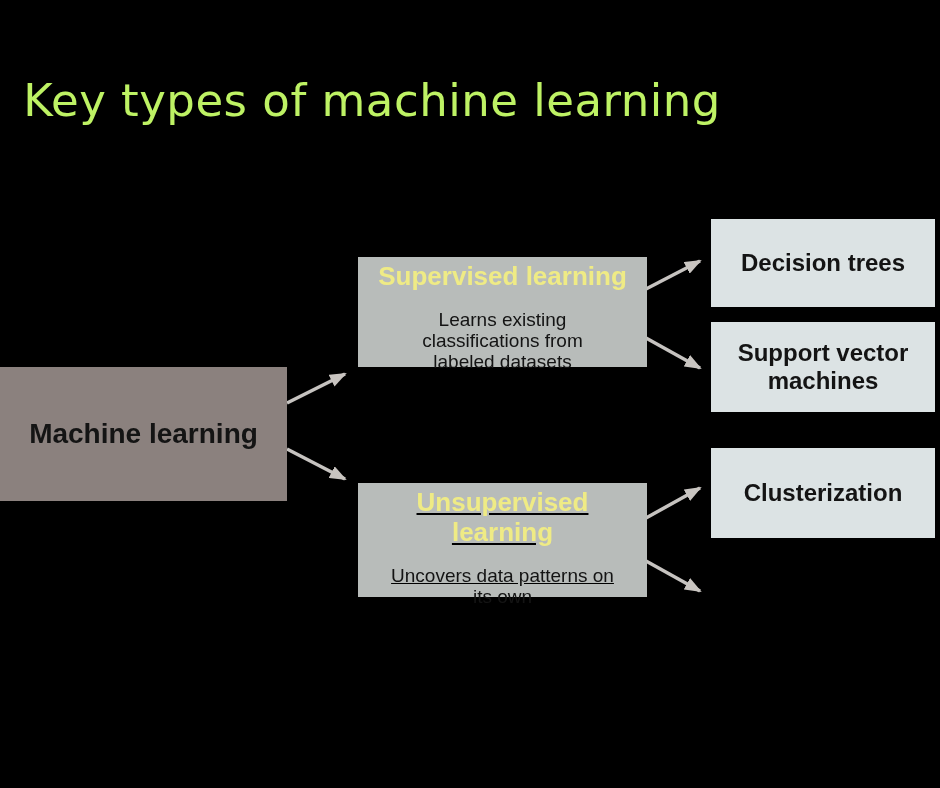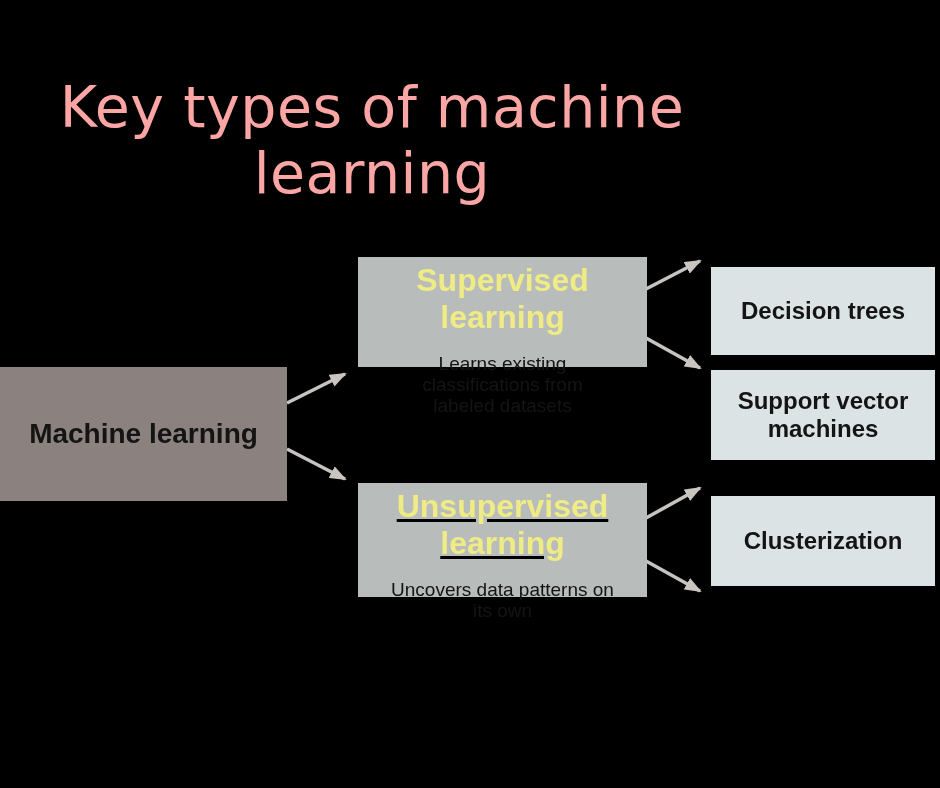--- a/index.html
+++ b/index.html
@@ -15,22 +15,22 @@
     background: #000000;
     overflow: hidden;
   }
   .title {
     position: absolute;
     top: 74px;
     left: 0;
     width: 744px;
     margin: 0;
     text-align: center;
-    color: #fca5a5;
-    font-size: 57px;
+    color: #bef264;
+    font-size: 45px;
     font-weight: 400;
     letter-spacing: 0.5px;
     font-family: "DejaVu Sans", "Liberation Sans", sans-serif;
   }
   .connectors {
     position: absolute;
     top: 0;
     left: 0;
     width: 940px;
     height: 788px;
@@ -58,21 +58,21 @@
     left: 358px;
     width: 289px;
     background: #b8bcba;
     padding-top: 5px;
   }
   .branch-supervised { top: 257px; height: 110px; }
   .branch-unsupervised { top: 483px; height: 114px; text-decoration: underline; }
   .branch-title {
     color: #efeb85;
     font-weight: 700;
-    font-size: 32px;
+    font-size: 26px;
     line-height: 1.15;
     white-space: pre-line;
   }
   .branch-desc {
     margin-top: 17px;
     color: #141414;
     font-size: 19px;
     line-height: 1.12;
     white-space: pre-line;
   }
@@ -81,21 +81,20 @@
     width: 224px;
     background: #dce3e4;
     display: flex;
     align-items: center;
     justify-content: center;
     font-size: 24px;
     font-weight: 700;
     color: #141414;
     line-height: 1.15;
     white-space: pre-line;
-    margin-top: 48px;
   }
   .leaf-decision-trees { top: 219px; height: 88px; }
   .leaf-svm { top: 322px; height: 90px; }
   .leaf-clusterization { top: 448px; height: 90px; }
   .leaf-dimensionality { top: 551px; height: 89px; }
 </style>
 </head>
 <body>
 
 <div class="canvas">

